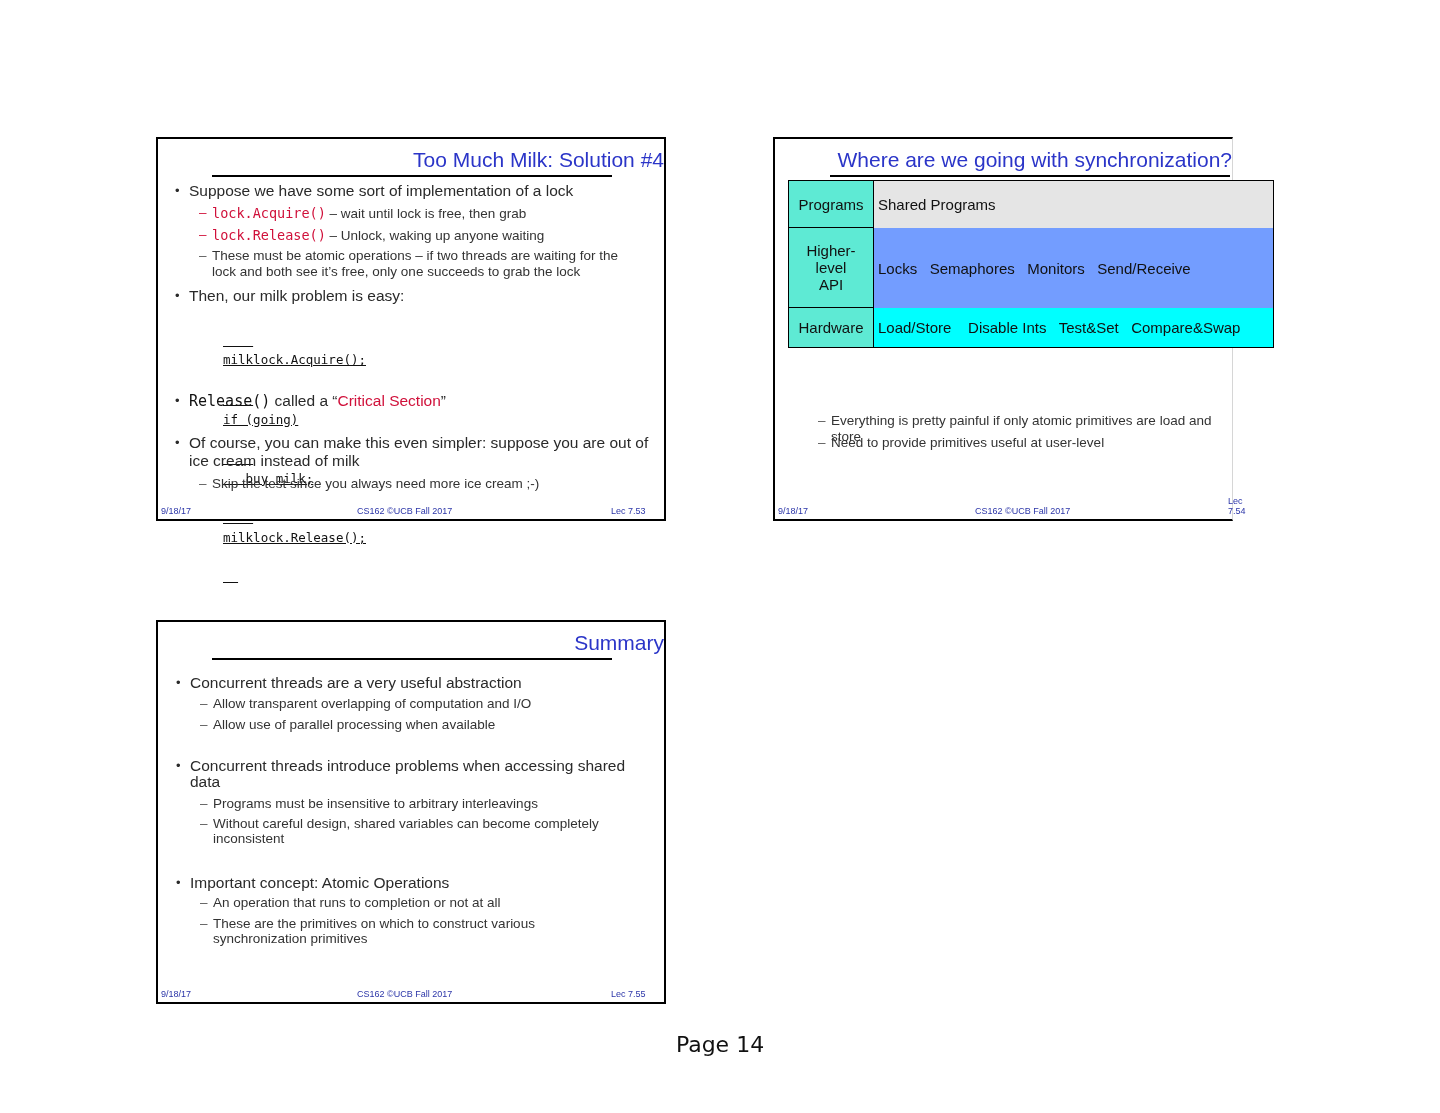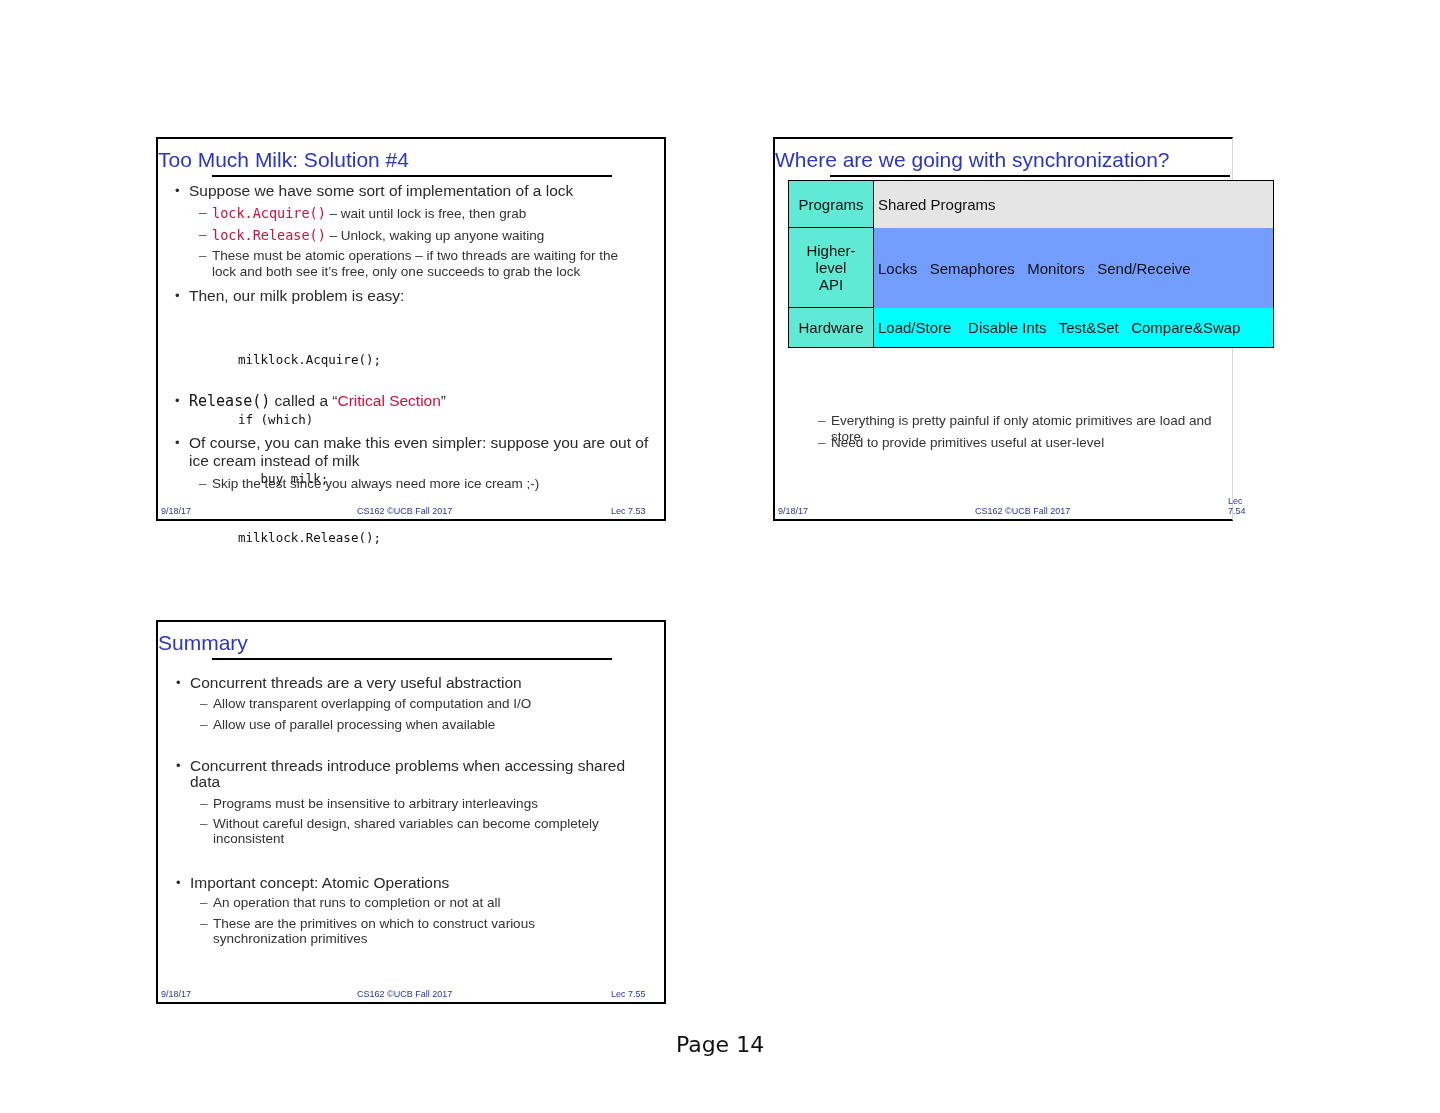--- a/index.html
+++ b/index.html
@@ -6,21 +6,21 @@
     body { width: 1440px; height: 1113px; position: relative; overflow: hidden;
            font-family: "Liberation Sans", sans-serif; color: #222; }
 
     .slide { position: absolute; background: #fff; box-sizing: border-box;
              border: 2px solid #000; }
     #slide-53 { left: 156px; top: 137px; width: 510px; height: 384px; }
     #slide-54 { left: 773px; top: 137px; width: 460px; height: 384px;
                 border-right: 1px solid #d6d6d6; }
     #slide-55 { left: 156px; top: 592px; width: 510px; height: 384px; margin-top: 28px; }
 
-    .title { position: absolute; left: 0; right: 0; text-align: left;
+    .title { position: absolute; left: 0; right: 0; text-align: right;
              color: #2b35c8; font-size: 21px; }
     .title-rule { position: absolute; height: 2px; background: #000; }
 
     .body-text { position: absolute; font-size: 15.5px; color: #2a2a2a; line-height: 18px; }
     .bullet { position: absolute; }
     .bullet::before { content: "•"; position: absolute; left: -14px; font-size: 13px; }
     .sub { position: absolute; font-size: 13.5px; color: #333; line-height: 16px; }
     .dash { position: absolute; left: -13px; color: #555; }
     .red { color: #d0103a; }
     .code-red { font-family: "DejaVu Sans Mono", monospace; color: #d0103a; font-size: 13.5px; }
@@ -59,23 +59,23 @@
     <span class="dash red">–</span><span class="code-red">lock.Release()</span><span>  – Unlock, waking up anyone waiting</span>
   </div>
   <div class="sub" style="left:54px; top:109px;">
     <span class="dash">–</span>
     <div>These must be atomic operations – if two threads are waiting for the</div>
     <div>lock and both see it’s free, only one succeeds to grab the lock</div>
   </div>
 
   <div class="body-text bullet" style="left:31px; top:148px;">Then, our milk problem is easy:</div>
 
-  <div class="codeblock" style="left:80px; top:172px;">
+  <div class="codeblock" style="left:65px; top:172px;text-decoration:underline;">
     <div>milklock.Acquire();</div>
-    <div>if (which)</div>
+    <div>if (going)</div>
     <div>   buy milk;</div>
     <div>milklock.Release();</div>
   </div>
 
   <div class="body-text bullet" style="left:31px; top:253px;">
     <div><span class="mono-inline">Release()</span><span> called a “</span><span class="red">Critical Section</span><span>”</span></div>
   </div>
 
   <div class="body-text bullet" style="left:31px; top:295px;">
     <div>Of course, you can make this even simpler: suppose you are out of</div>

